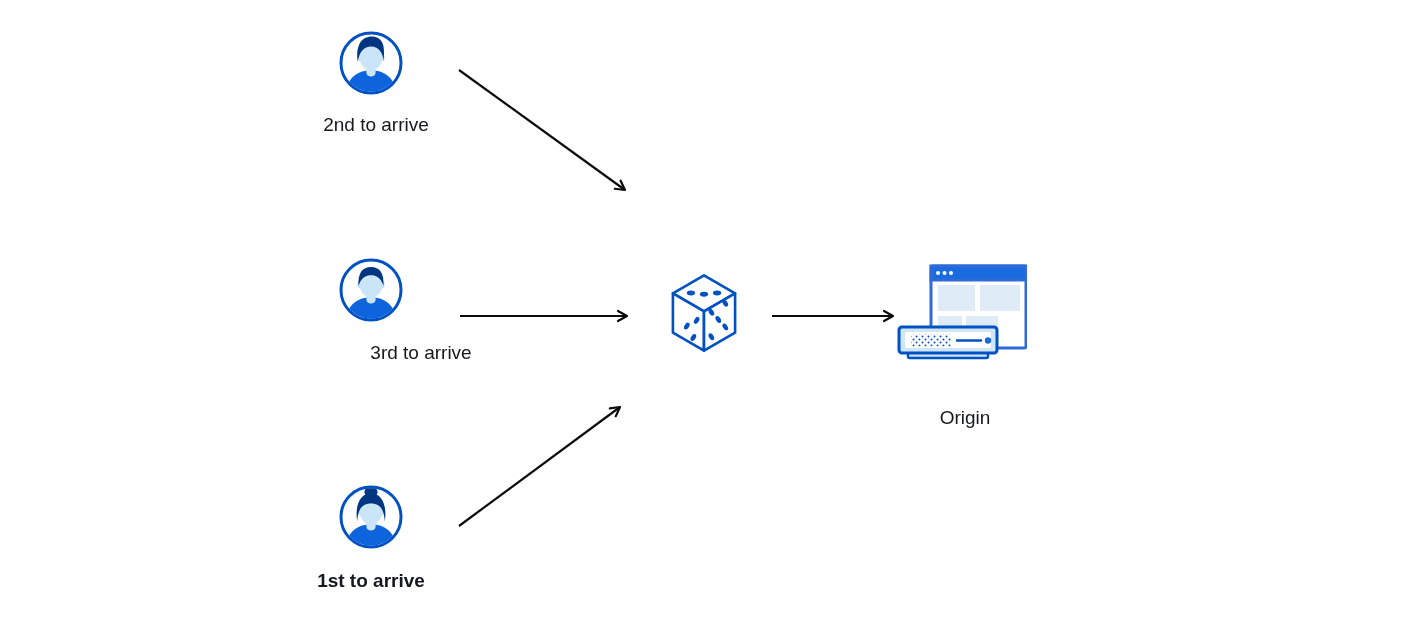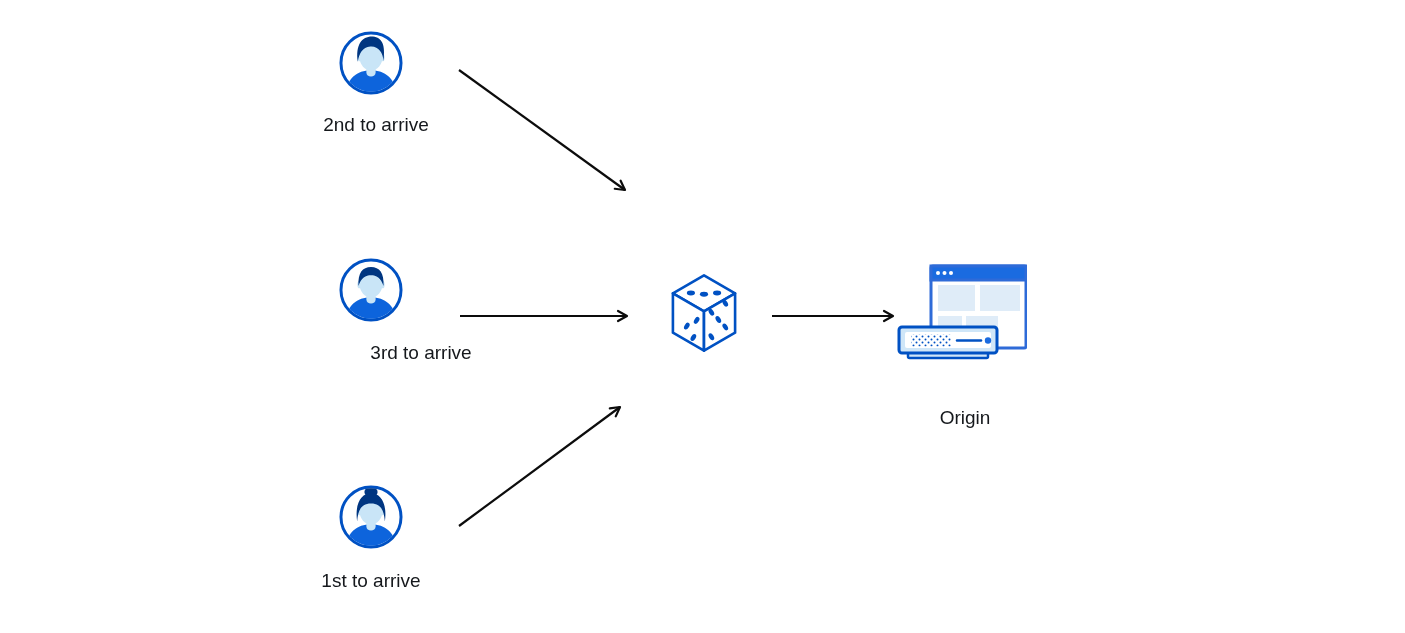--- a/index.html
+++ b/index.html
@@ -110,21 +110,21 @@
         <path class="f-shirt" d="M50,61 C27,61 13,76 11,97 L89,97 C87,76 73,61 50,61 Z"></path>
         <path class="f-face" d="M43,48 h14 v16 c0,4.5 -3.2,6.5 -7,6.5 s-7,-2 -7,-6.5 Z"></path>
         <ellipse class="f-face" cx="32.5" cy="42" rx="3.2" ry="5.5"></ellipse>
         <ellipse class="f-face" cx="67.5" cy="42" rx="3.2" ry="5.5"></ellipse>
         <ellipse class="f-hair" cx="50" cy="12" rx="10" ry="8"></ellipse>
         <ellipse class="f-face" cx="50" cy="40" rx="17.5" ry="21.5"></ellipse>
         <path class="f-hair" d="M29,57 C25,28 36,14 50,14 C64,14 75,28 71,57 C70,42 66,29.5 50,29.5 C34,29.5 30,42 29,57 Z"></path>
       </g>
     </svg>
   </div>
-  <div class="node-label" style="left:371px; top:570px;">1st to arrive</div>
+  <div class="node-label" style="left:371px; top:570px;font-weight:bold;">1st to arrive</div>
 
   <div class="abs" style="left:668px; top:271px;">
     <svg width="72" height="84" viewBox="0 0 88 100">
       <path class="die-face" d="M44,4 L82,26 L44,48 L6,26 Z"></path>
       <path class="die-face" d="M6,26 L44,48 L44,96 L6,74 Z"></path>
       <path class="die-face" d="M44,48 L82,26 L82,74 L44,96 Z"></path>
 
       <ellipse class="die-dot" cx="28" cy="25.5" rx="5" ry="3"></ellipse>
       <ellipse class="die-dot" cx="44" cy="27" rx="5" ry="3"></ellipse>
       <ellipse class="die-dot" cx="60" cy="25.5" rx="5" ry="3"></ellipse>

